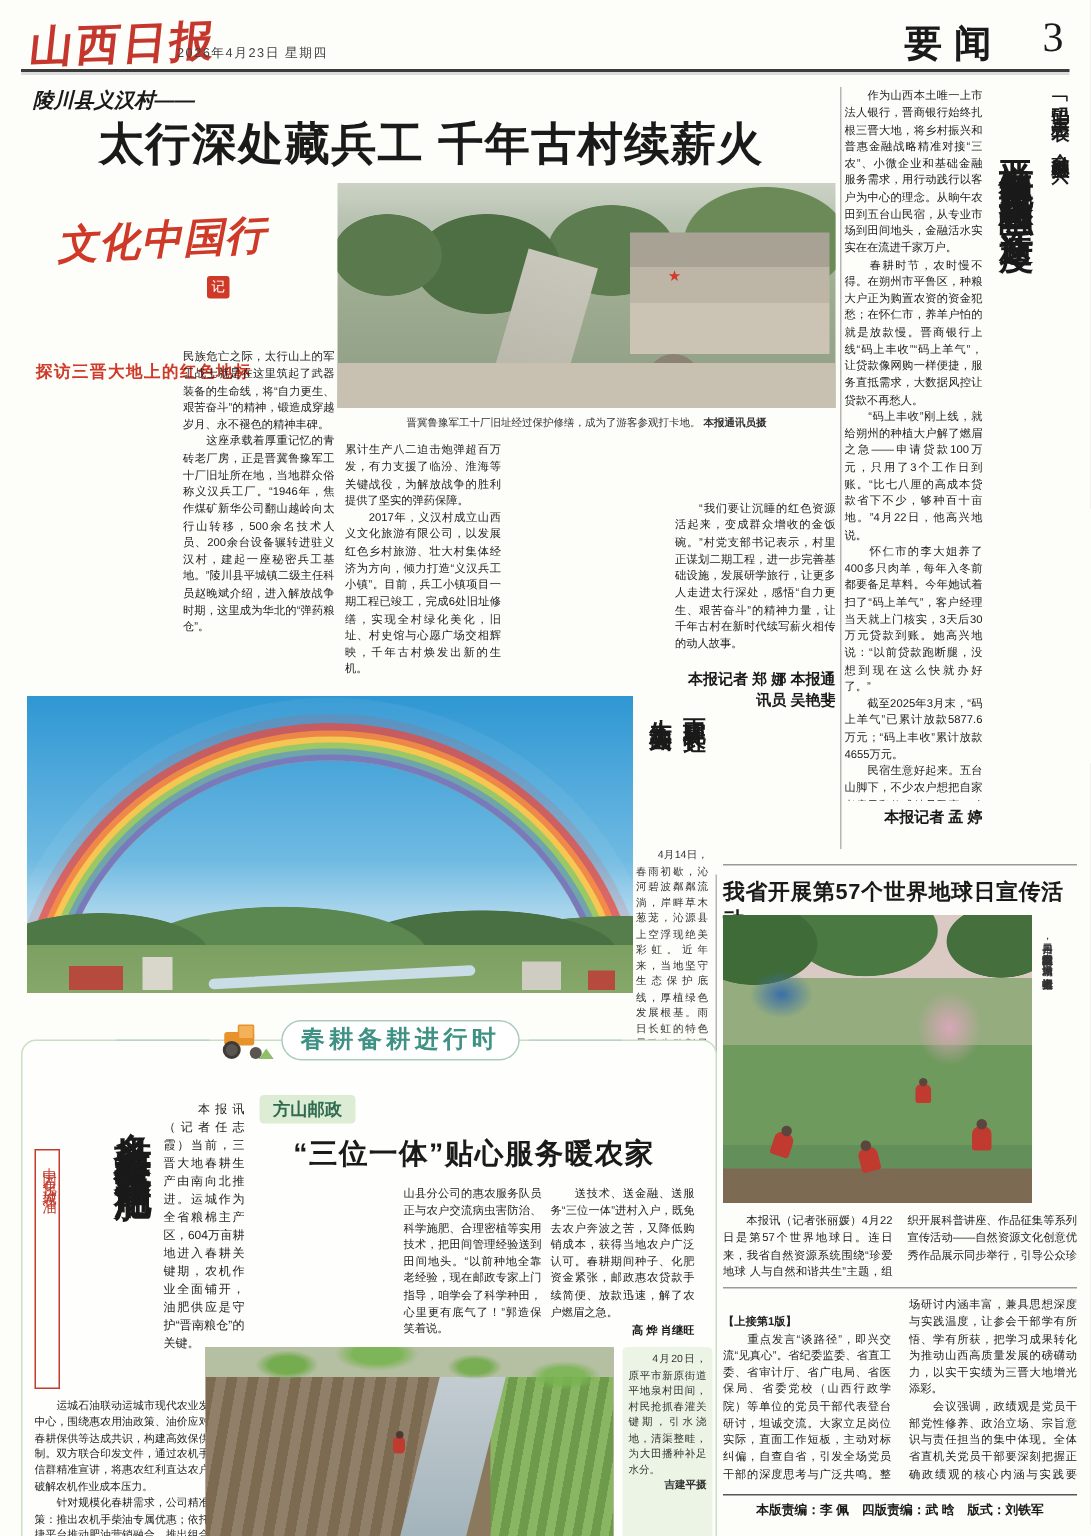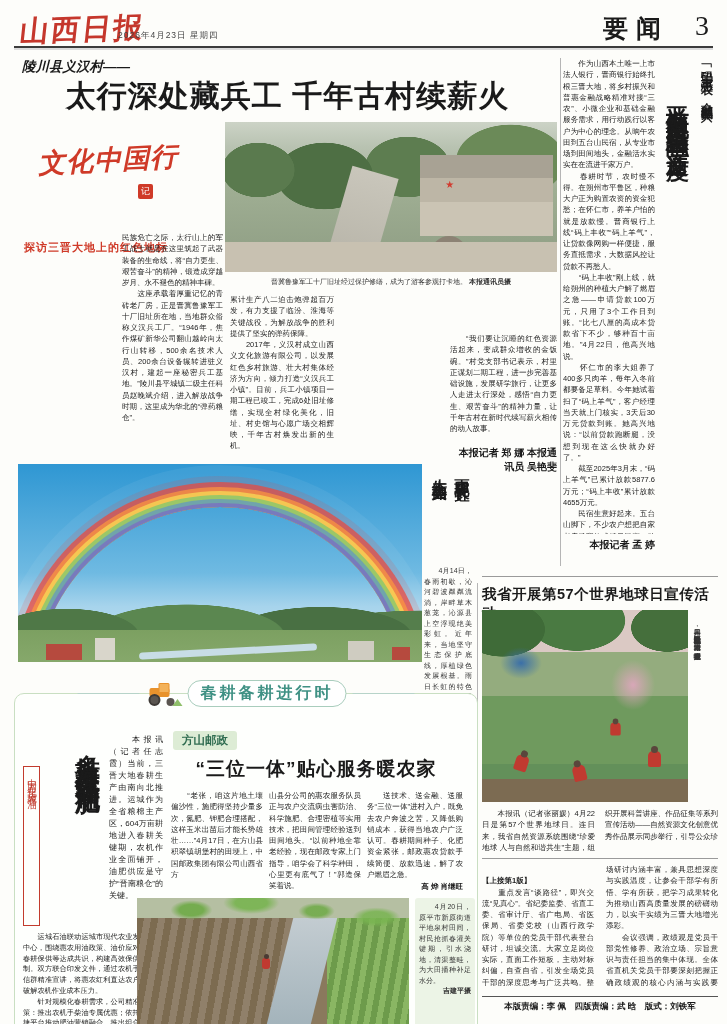--- a/index.html
+++ b/index.html
@@ -227,21 +227,20 @@
     <div class="abs vtext oil-label" style="left:8px;top:72px;height:150px;">中国石化运城石油</div>
     <div class="abs vtext oil-headline" style="left:28px;top:40px;width:62px;height:146px;">多措并举保供春耕油肥</div>
     <div class="abs body-txt" style="left:94px;top:40px;width:54px;height:192px;font-size:8px;">　　本报讯（记者任志霞）当前，三晋大地春耕生产由南向北推进。运城作为全省粮棉主产区，604万亩耕地进入春耕关键期，农机作业全面铺开，油肥供应是守护“晋南粮仓”的关键。</div>
     <div class="abs body-txt" style="left:8px;top:238px;width:124px;height:112px;font-size:7.2px;">　　运城石油联动运城市现代农业发展中心，围绕惠农用油政策、油价应对、春耕保供等达成共识，构建高效保供机制。双方联合印发文件，通过农机手微信群精准宣讲，将惠农红利直达农户，破解农机作业成本压力。
 　　针对规模化春耕需求，公司精准施策：推出农机手柴油专属优惠；依托易捷平台推动肥油营销融合，推出组合优惠及上门配送服务，实现农户“一站式”采购，确保农机用油“供得上、用得快、价更惠”。所属万荣县公司深入沿黄滩地对接供需，签订200吨化肥订单，带动35吨柴油零售。</div>
 
     <div class="abs" style="left:158px;top:36px;">
       <span class="post-tag">方山邮政</span>
     </div>
     <div class="abs post-headline" style="left:150px;top:62px;width:302px;">“三位一体”贴心服务暖农家</div>
-    <div class="abs body-txt" style="left:156px;top:96px;width:92px;height:104px;">　　“老张，咱这片地土壤偏沙性，施肥得坚持少量多次，氮肥、钾肥合理搭配，这样玉米出苗后才能长势雄壮……”4月17日，在方山县积翠镇胡堡村的田埂上，中国邮政集团有限公司山西省方</div>
     <div class="abs body-txt" style="left:352px;top:96px;width:96px;height:92px;">　　送技术、送金融、送服务“三位一体”进村入户，既免去农户奔波之苦，又降低购销成本，获得当地农户广泛认可。春耕期间种子、化肥资金紧张，邮政惠农贷款手续简便、放款迅速，解了农户燃眉之急。</div>
     <div class="abs body-txt" style="left:254px;top:96px;width:92px;height:104px;">山县分公司的惠农服务队员正与农户交流病虫害防治、科学施肥、合理密植等实用技术，把田间管理经验送到田间地头。“以前种地全靠老经验，现在邮政专家上门指导，咱学会了科学种田，心里更有底气了！”郭造保笑着说。</div>
     <div class="abs byline" style="left:352px;top:188px;width:96px;font-size:7.5px;">高 烨 肖继旺</div>
 
     <div class="photo pf" style="left:122px;top:204px;width:272px;height:142px;">
       <span class="ff-far"></span>
       <span class="ff-left"></span>
       <span class="ff-right"></span>
       <span class="ff-water"></span>
       <span class="ff-branch"></span>

